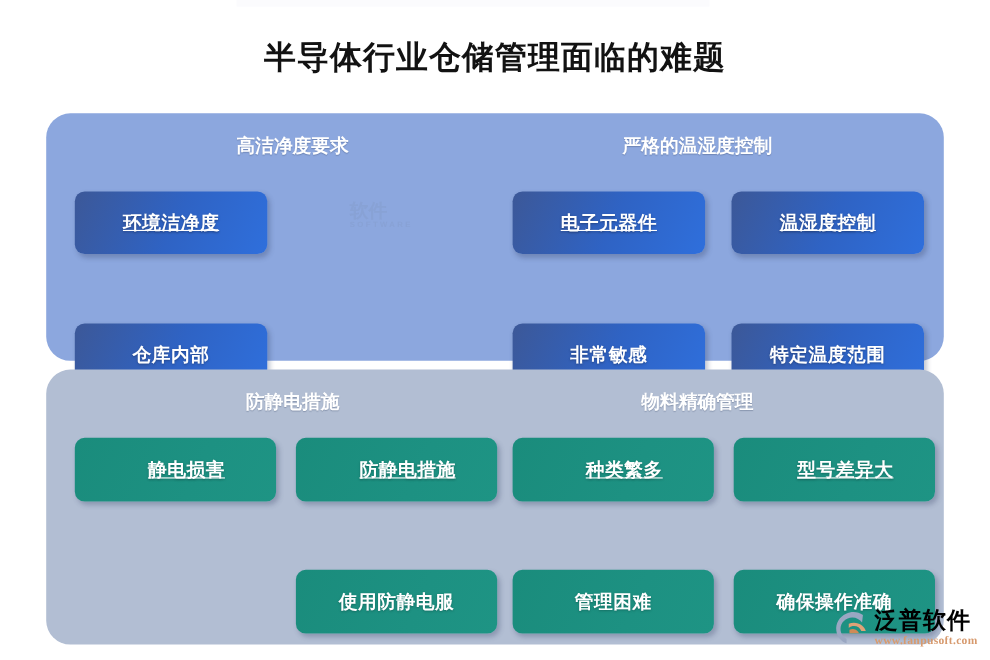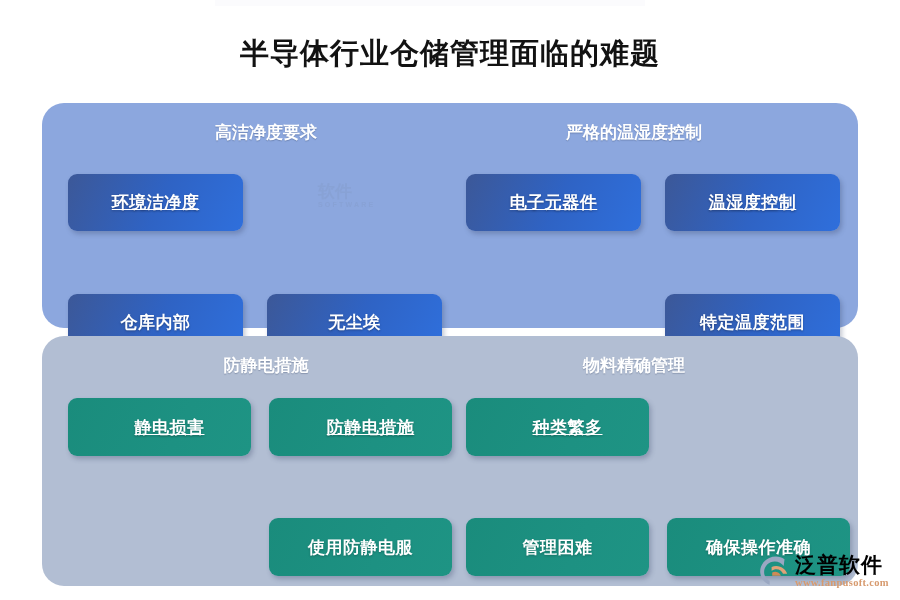--- a/index.html
+++ b/index.html
@@ -188,40 +188,41 @@
 
   <div class="group-title col-left">高洁净度要求</div>
 
   <div class="group-title col-right">严格的温湿度控制</div>
 
   <div class="chip-grid">
     <div class="chip blue c1 r1">环境洁净度</div>
     <div class="chip blue c3 r1">电子元器件</div>
     <div class="chip blue c4 r1">温湿度控制</div>
     <div class="chip blue c1 r2">仓库内部</div>
-    <div class="chip blue c2 r2">无尘埃</div>
+    <div class="chip blue c3 r2">非常敏感</div>
     <div class="chip blue c4 r2">特定温度范围</div>
   </div>
 </div>
 
 <div class="watermark wm-a">
   <span>软件</span>
   <span class="wm-sub">SOFTWARE</span>
 </div>
 
 <div class="panel panel-gray">
 
   <div class="group-title col-left">防静电措施</div>
 
   <div class="group-title col-right">物料精确管理</div>
 
   <div class="chip-grid">
     <div class="chip green c1 r1">静电损害</div>
     <div class="chip green c2 r1">防静电措施</div>
     <div class="chip green c3 r1">种类繁多</div>
+    <div class="chip green c4 r1">型号差异大</div>
     <div class="chip green c2 r2">使用防静电服</div>
     <div class="chip green c3 r2">管理困难</div>
     <div class="chip green c4 r2">确保操作准确</div>
   </div>
 </div>
 
 <div class="logo">
   <div class="logo-mark">
     <svg viewBox="0 0 34 34" width="34" height="34" aria-hidden="true">
       <path d="M27.5 5.2 C23.2 2.0 17.2 1.6 12.2 3.9 C6.0 6.7 2.4 12.9 3.3 19.3

